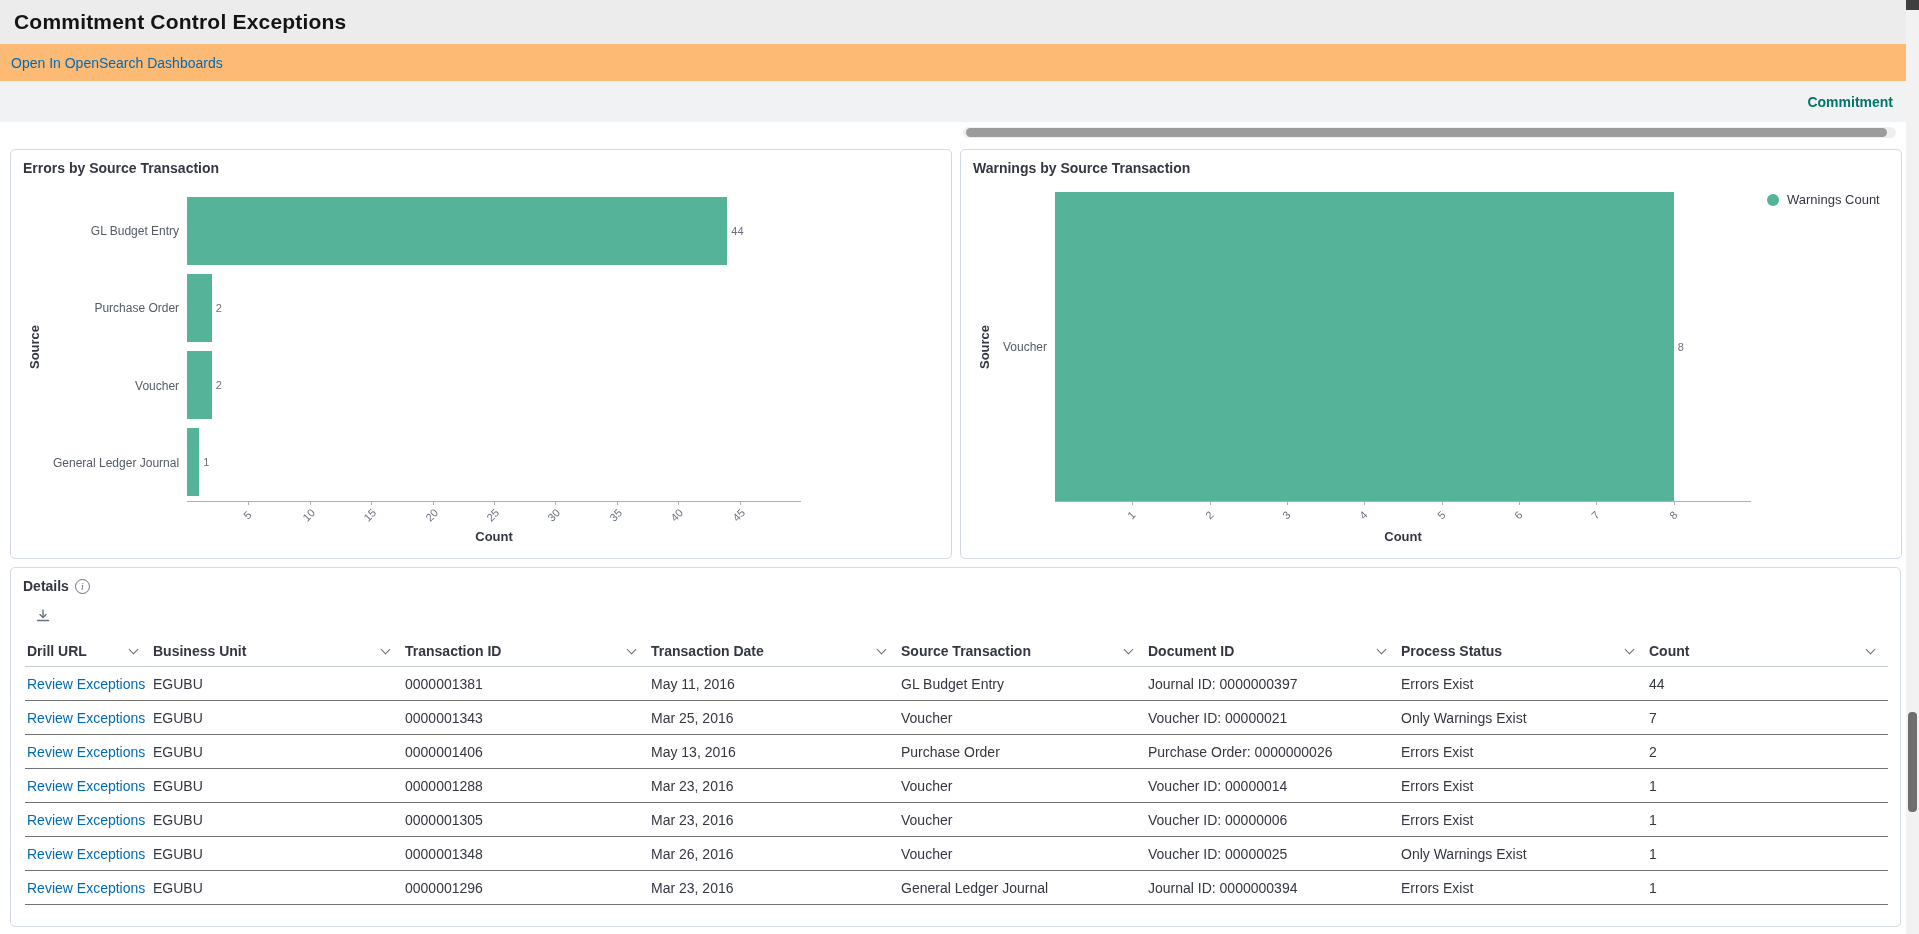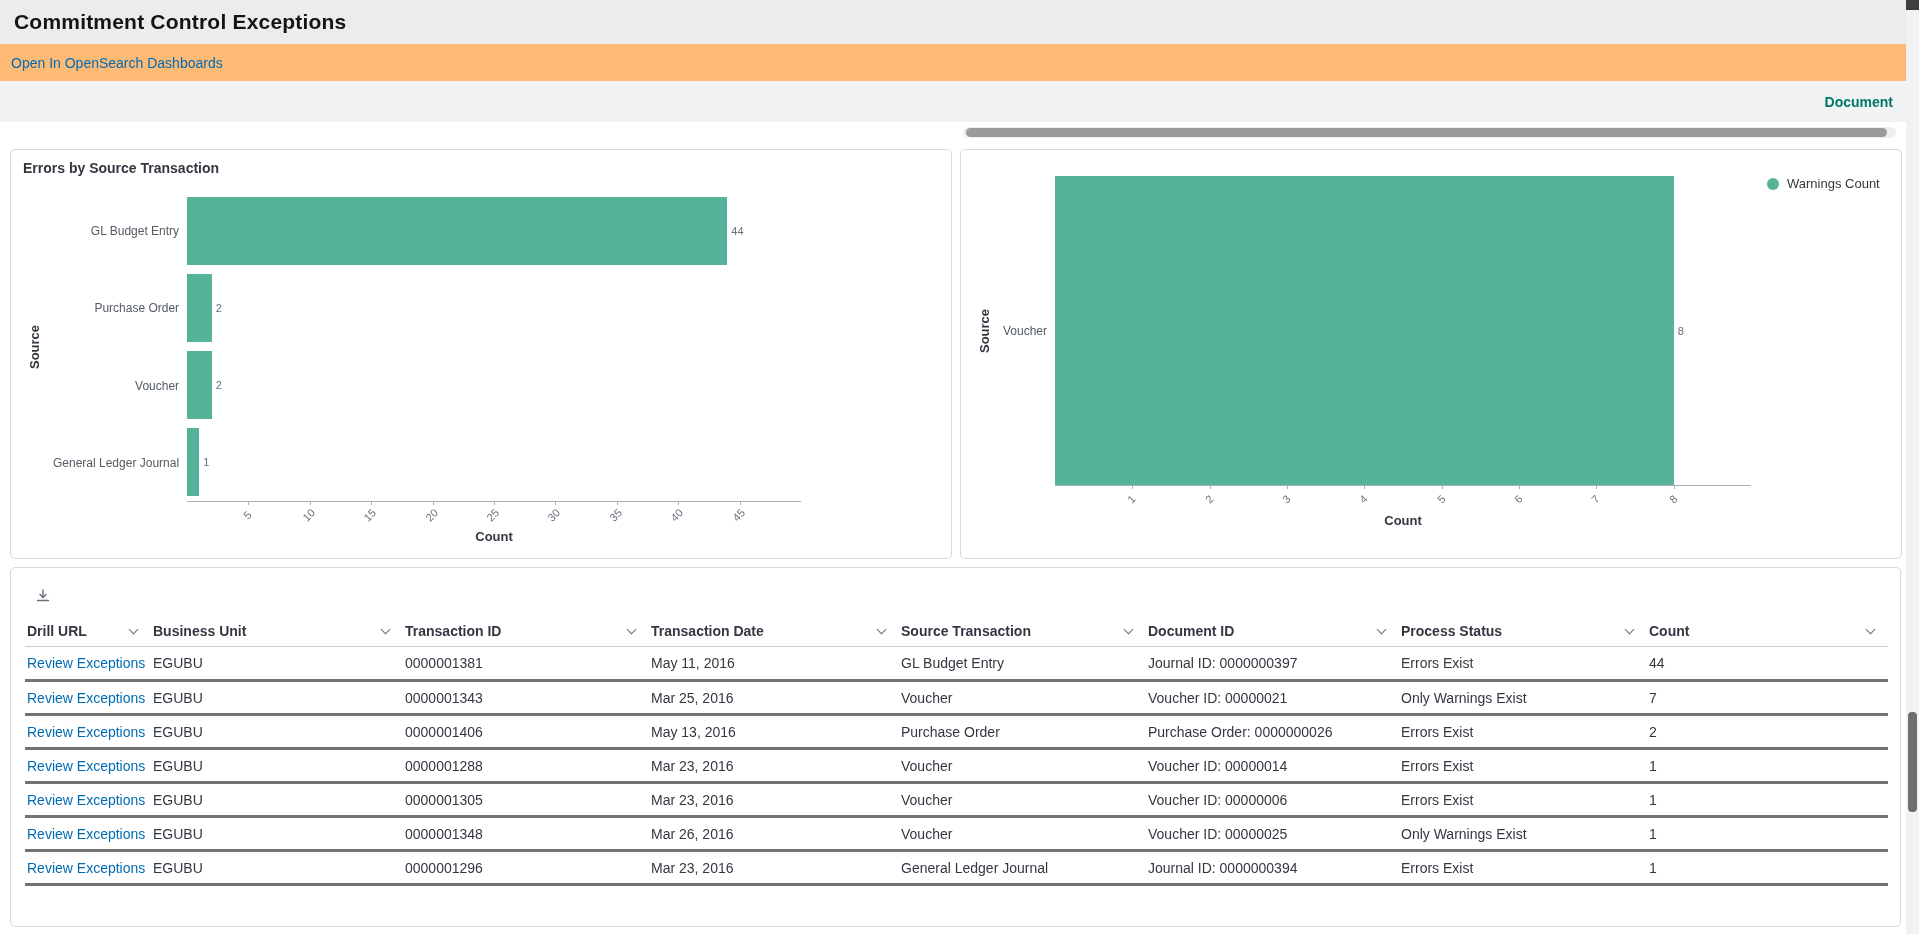--- a/index.html
+++ b/index.html
@@ -59,41 +59,41 @@
   .toolbar { padding: 12px 12px 4px 24px; }
   .download-btn { background: none; border: none; cursor: pointer; padding: 0; display: inline-flex; }
 
   .details-table { width: calc(100% - 26px); margin: 4px 12px 0 14px; border-collapse: collapse; table-layout: fixed; }
   .details-table th { text-align: left; border-bottom: 1px solid #c6ccd4; padding: 7px 6px 7px 2px; cursor: pointer; }
   .th-inner { display: flex; align-items: center; justify-content: space-between; }
   .th-label { font-size: 14px; font-weight: 700; color: #343741; }
   .chev { width: 7px; height: 7px; border-right: 1.6px solid #69707d; border-bottom: 1.6px solid #69707d;
           transform: rotate(45deg); margin: -3px 8px 0 0; flex: none; }
   .details-table td { font-size: 14px; color: #343741; height: 34px; padding: 0 6px 0 2px;
-                      border-bottom: 3px solid #737373; white-space: nowrap; overflow: hidden; }
+                      border-bottom: 1px solid #737373; white-space: nowrap; overflow: hidden; }
   .drill-link { color: #006BB4; text-decoration: none; cursor: pointer; }
 
   
   .vscroll { position: absolute; right: 0; top: 0; width: 13px; height: 934px; background: #f2f2f2; }
   .vcap { height: 10px; background: #3f3f3f; }
   .vthumb { position: absolute; left: 2px; width: 9px; top: 712px; height: 100px; background: #6e6e6e; border-radius: 4px; }
 </style>
 </head>
 <body>
 
 <div class="titlebar">
   <div class="page-title">Commitment Control Exceptions</div>
 </div>
 
 <div class="linkrow">
   <a class="open-link" href="#">Open In OpenSearch Dashboards</a>
 </div>
 
 <div class="band">
-  <a class="reporting-link" href="#">Document</a>
+  <a class="reporting-link" href="#">Commitment</a>
 </div>
 
 <div class="scroll-gap">
   <div class="hscroll">
     <div class="hthumb"></div>
   </div>
 </div>
 
 <div class="charts-row">
 
@@ -141,20 +141,21 @@
           <span class="tick-label" style="left: 70%;">35</span>
           <span class="tick-mark" style="left: 80%;"></span>
           <span class="tick-label" style="left: 80%;">40</span>
           <span class="tick-mark" style="left: 90%;"></span>
           <span class="tick-label" style="left: 90%;">45</span>
         </div>
     </div>
   </section>
 
   <section class="panel chart-panel">
+    <div class="chart-title">Warnings by Source Transaction</div>
     <div class="chart-body">
       <div class="ylabel">Source</div>
       <div class="ycats">
           <div class="ycat" style="height: 100%;">Voucher</div>
         </div>
       <div class="plot">
         <div class="xlabel">Count</div>
       <div class="band-row" style="height: 100%;">
             <div class="bar" style="width: 88.8889%; height: 100%; background: rgb(84, 179, 153);"></div>
             <span class="bar-val">8</span>
@@ -179,20 +180,24 @@
       <div class="legend">
         <span class="legend-dot" style="background: rgb(84, 179, 153);"></span>
         <span class="legend-label">Warnings Count</span>
       </div>
     </div>
   </section>
 
 </div>
 
 <section class="panel details-panel">
+  <div class="details-head">
+    <span class="details-title">Details</span>
+    <span class="info-icon">i</span>
+  </div>
   <div class="toolbar">
     <button class="download-btn">
       <svg width="16" height="16" viewBox="0 0 16 16" fill="none" stroke="#69707d" stroke-width="1.4" stroke-linecap="round" stroke-linejoin="round">
         <path d="M8 2 v7"></path>
         <path d="M5 6.5 L8 9.5 L11 6.5"></path>
         <path d="M2.5 12.5 h11"></path>
       </svg>
     </button>
   </div>
   <table class="details-table">

